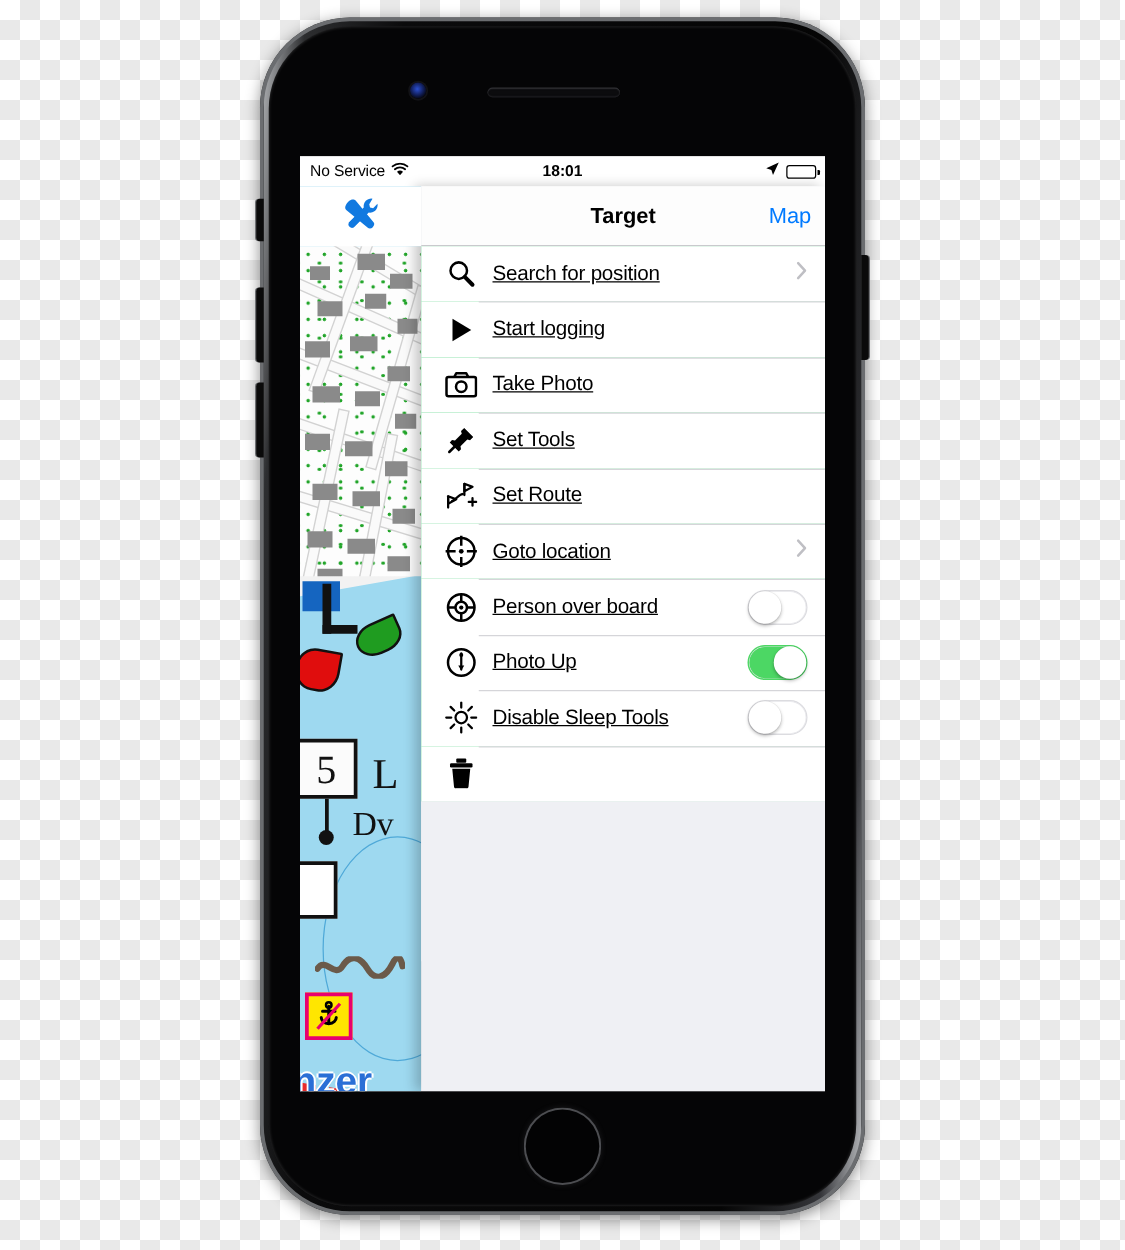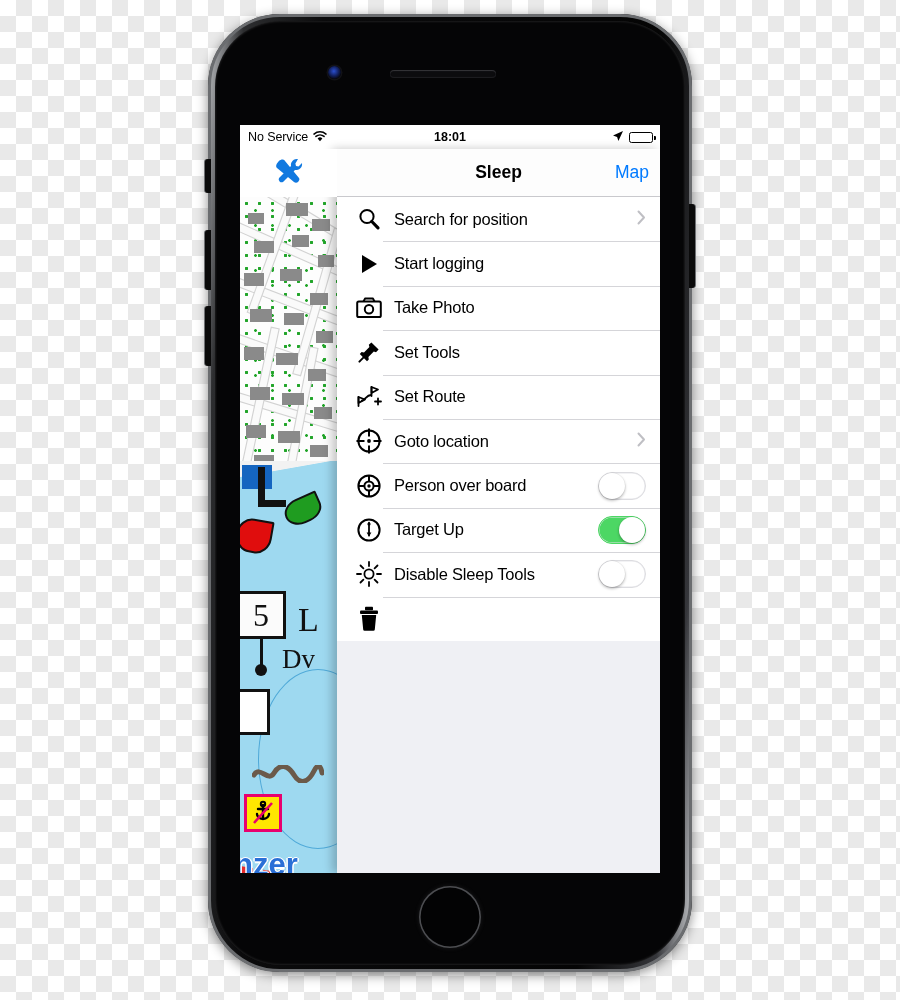--- a/index.html
+++ b/index.html
@@ -150,21 +150,21 @@
     background:#eff0f4;
     box-shadow:-5px 0 9px rgba(0,0,0,.22);
   }
   .navbar {
     position:relative; height:48px; background:#fdfdfd;
     display:flex; align-items:center; justify-content:center;
     border-bottom:0.5px solid #c9c9cd;
   }
   .nav-title { font-size:17.5px; font-weight:bold; color:#000; }
   .nav-right { position:absolute; right:11px; font-size:17.5px; color:#007aff; }
-  .list { background:#22c55e; }
+  .list { background:#22c55e;text-decoration:underline; }
   .row {
     position:relative; height:44.4px; display:flex; align-items:center;
     padding-left:12px; background:#fff;
   }
   .row + .row::before {
     content:""; position:absolute; left:46px; right:0; top:0; height:0.6px; background:#d5d5d9;
   }
   .row-icon {
     width:40px; min-width:40px; display:flex; align-items:center; justify-content:center;
     color:#000;
@@ -304,21 +304,21 @@
             <svg width="32" height="30" viewBox="0 0 32 30">
               <path d="M6 5c2-2 5-2 6 0l14 17c1 1 0 3-1 4s-3 1-4 0L4 12C2 10 4 7 6 5z" fill="#1179e0"></path>
               <path d="M25 3a6 6 0 0 0-7 7L6 22a3 3 0 0 0 4 4l12-12a6 6 0 0 0 7-7l-3.5 3.5-2.5-.6-.6-2.5z" fill="#1179e0"></path>
             </svg>
           </span>
         </div>
       </div>
 
       <div class="panel">
         <div class="navbar">
-          <span class="nav-title">Sleep</span>
+          <span class="nav-title">Target</span>
           <span class="nav-right">Map</span>
         </div>
 
         <div class="list">
 
           <div class="row">
             <span class="row-icon">
               <svg width="24" height="24" viewBox="0 0 24 24">
                   <circle cx="10" cy="9.5" r="6.6" fill="none" stroke="#000" stroke-width="2"></circle>
                   <path d="M14.8 14.5 21 20.8" stroke="#000" stroke-width="3.2" stroke-linecap="round"></path>
@@ -411,21 +411,21 @@
 
           <div class="row">
             <span class="row-icon">
               <svg width="26" height="26" viewBox="0 0 26 26">
                 <circle cx="13" cy="13" r="10.6" fill="none" stroke="#000" stroke-width="2"></circle>
                 <path d="M13 5.6v13" stroke="#000" stroke-width="1.8" stroke-linecap="round"></path>
                 <path d="M13 19.4 10.6 15.4h4.8z" fill="#000"></path>
                 <circle cx="13" cy="7" r="1.6" fill="#000"></circle>
               </svg>
             </span>
-            <span class="row-label">Target Up</span>
+            <span class="row-label">Photo Up</span>
             <span class="toggle on">
                 <span class="knob"></span>
               </span>
           </div>
 
           <div class="row">
             <span class="row-icon">
               <svg width="26" height="26" viewBox="0 0 26 26">
                 <circle cx="13" cy="13" r="4.6" fill="none" stroke="#000" stroke-width="1.8"></circle>
                 <path d="M13 1v4M13 21v4M1 13h4M21 13h4M4.5 4.5l2.9 2.9M18.6 18.6l2.9 2.9M21.5 4.5l-2.9 2.9M7.4 18.6l-2.9 2.9" stroke="#000" stroke-width="1.8" stroke-linecap="round"></path>

